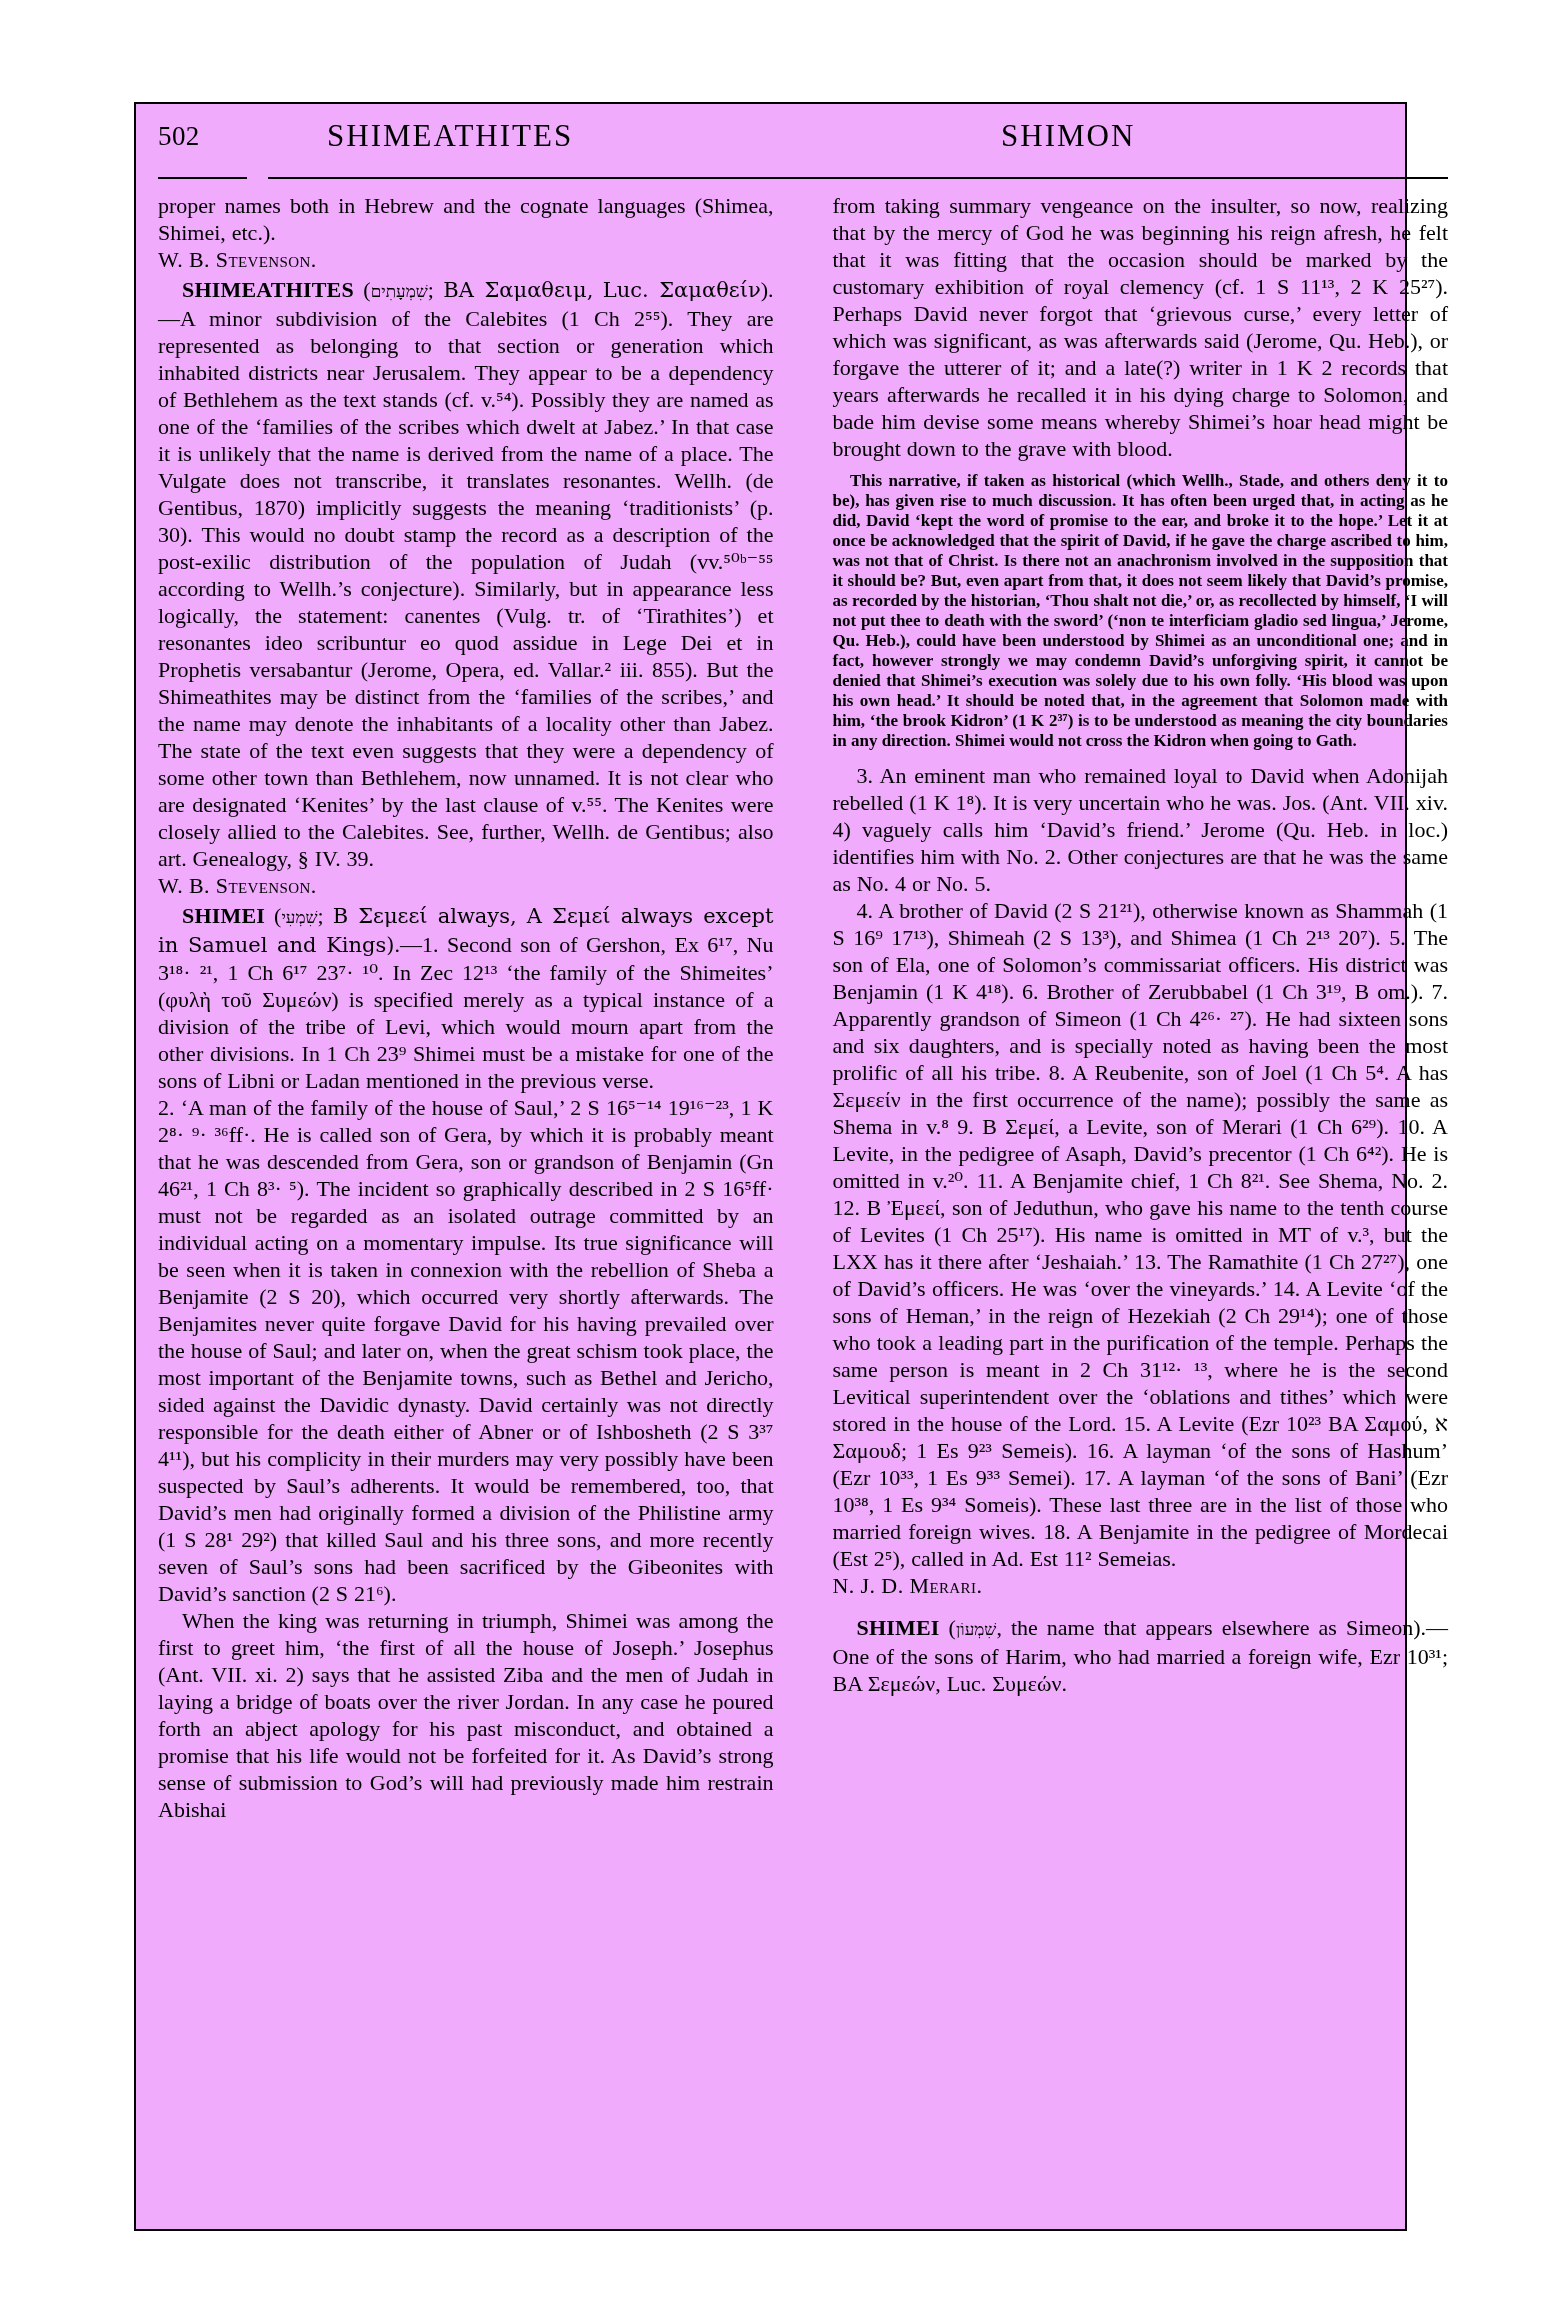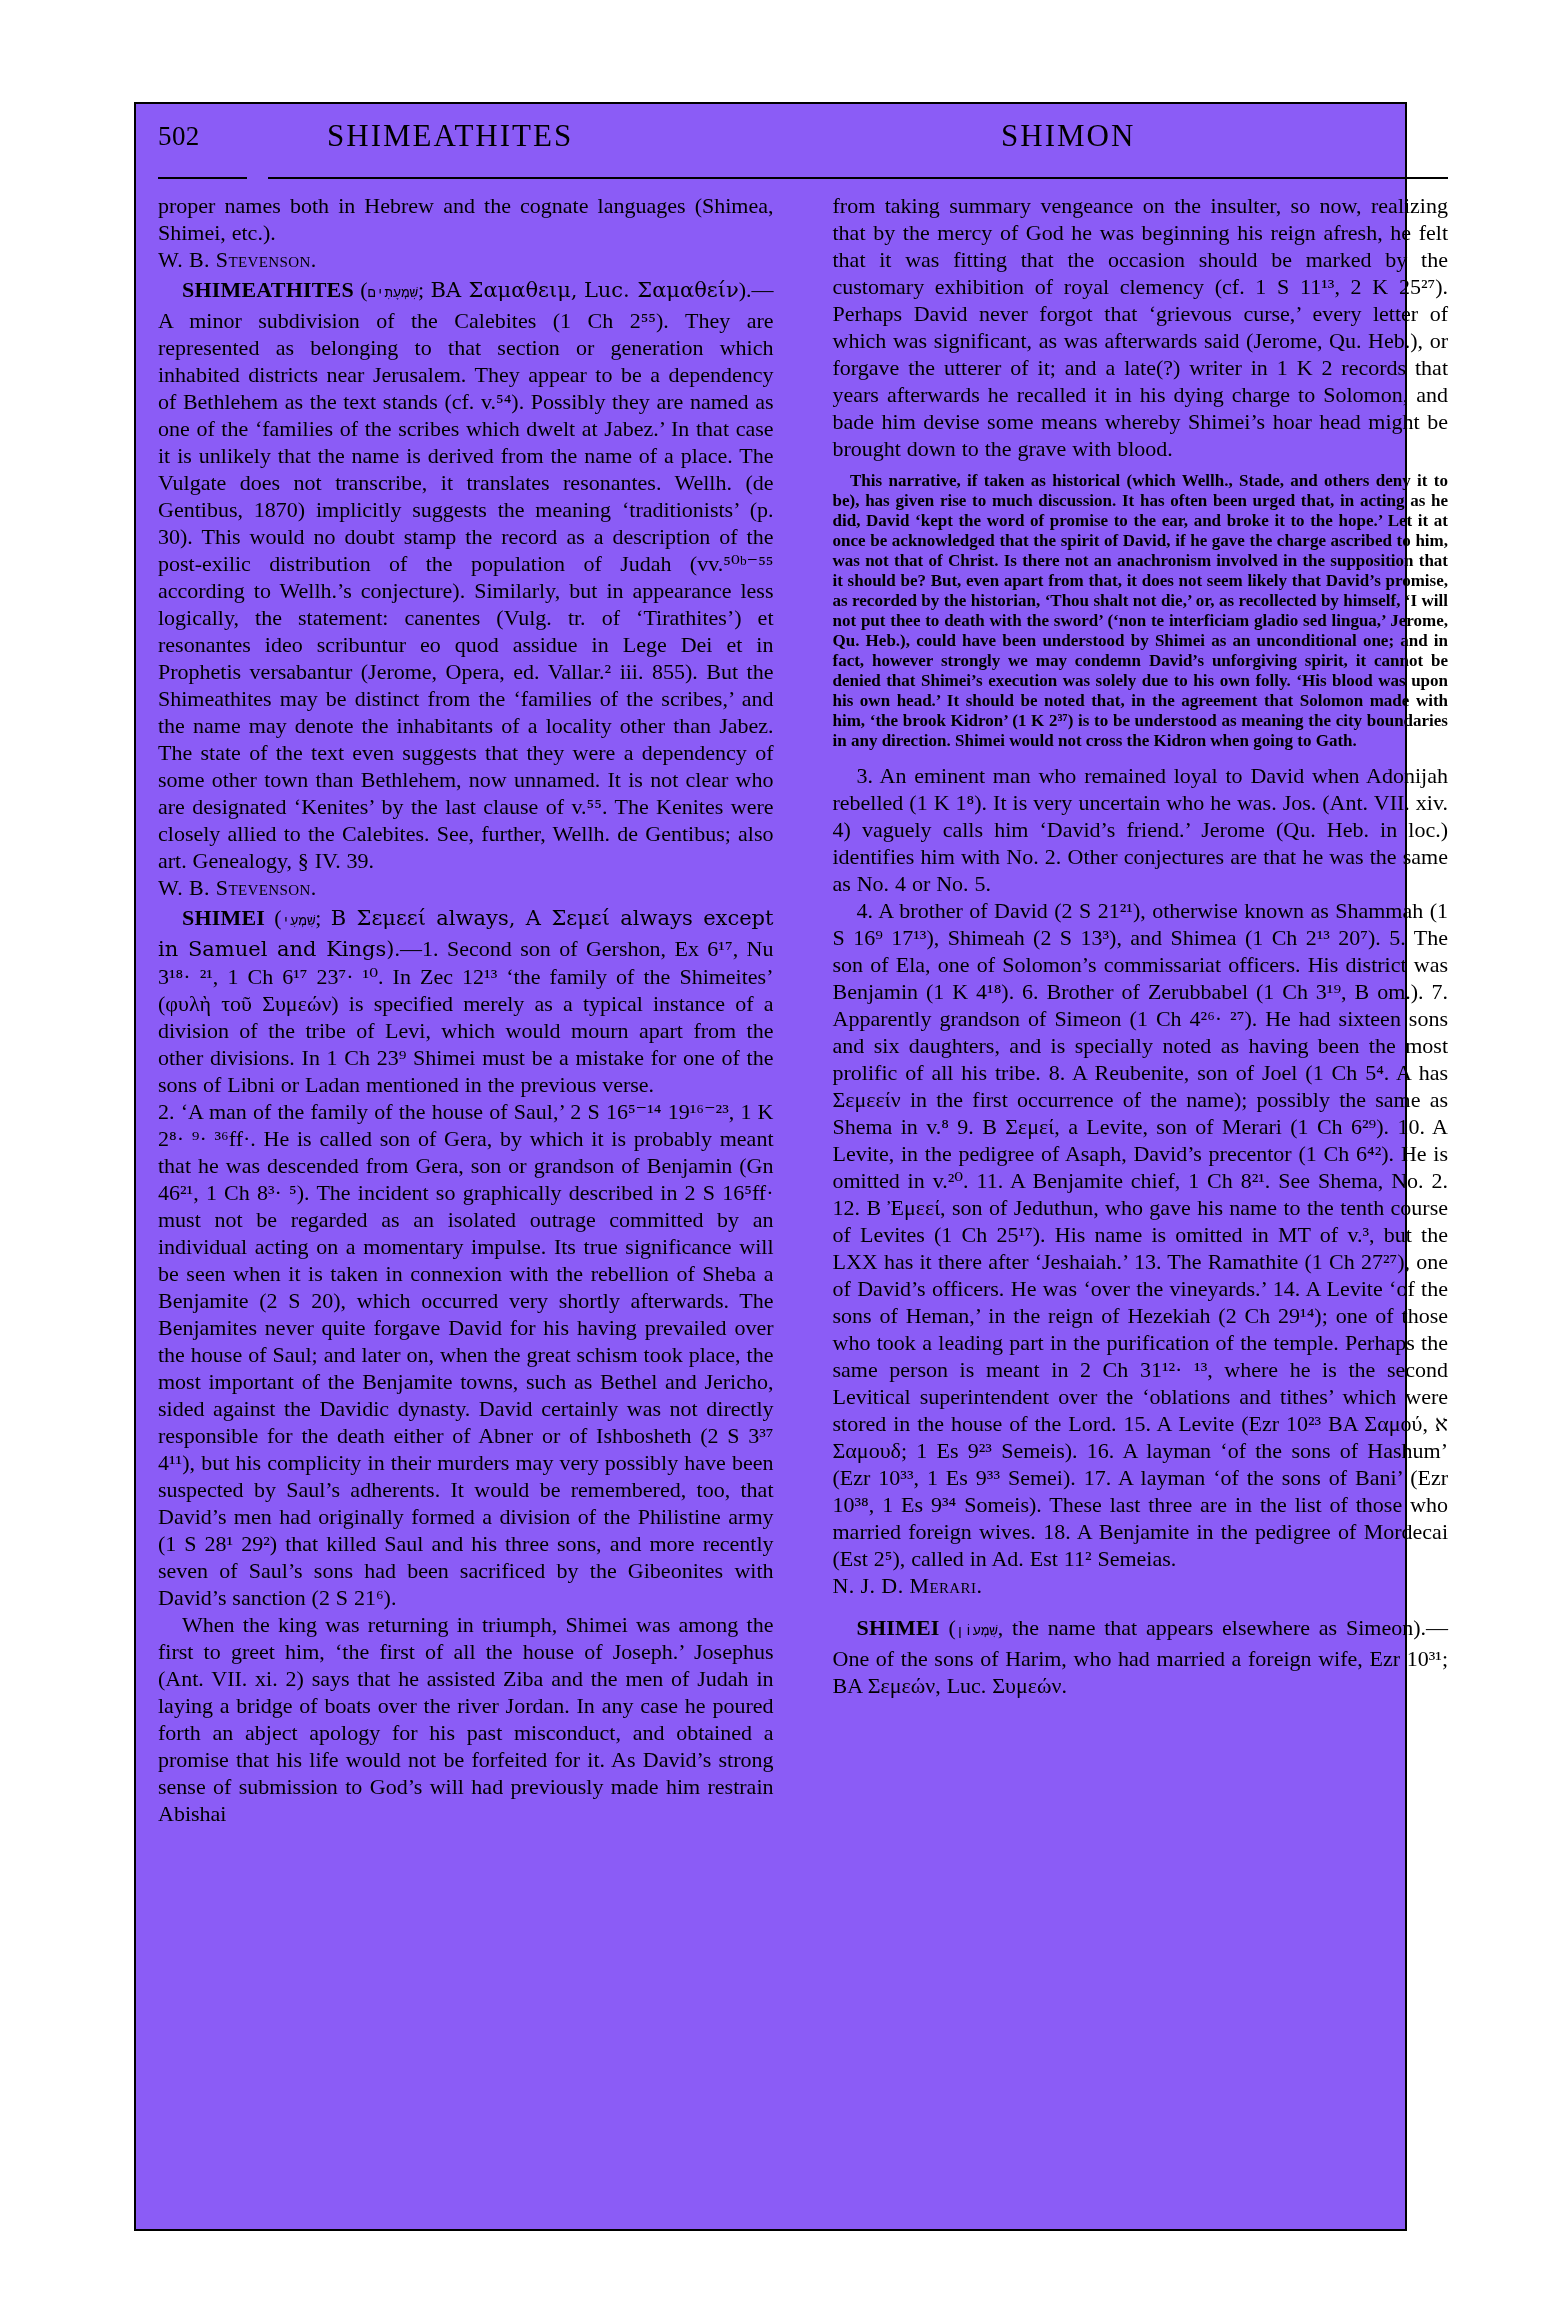--- a/index.html
+++ b/index.html
@@ -18,21 +18,21 @@
 
   
   #page-frame {
     position: absolute;
     left: 134px;
     top: 102px;
     width: 1273px;
     height: 2129px;
     border: 2.4px solid #000;
     box-sizing: border-box;
-    background: #8b5cf6;
+    background: #f0abfc;
   }
 
   #page-inner {
     position: absolute;
     left: 22px;
     top: 11px;
     width: 1290px;
     height: 2103px;
   }
 
@@ -105,22 +105,22 @@
   }
   p.tx.ind { text-indent: 24px; }
 
   
   .hw {
     font-weight: bold;
     letter-spacing: 0.2px;
   }
   .gkr { font-family: "DejaVu Serif", serif; font-size: 21px;}
   .heb {
-    font-family: Liberation Mono, monospace;
-    font-size: 14px;
+    font-family: Liberation Serif, serif;
+    font-size: 17px;
     direction: rtl;
     unicode-bidi: bidi-override;
   }
 
   .entry { margin-top: 3.2px; }
 
   .byline {
     margin: 0;
     font-size: 22px;
     line-height: 27px;

